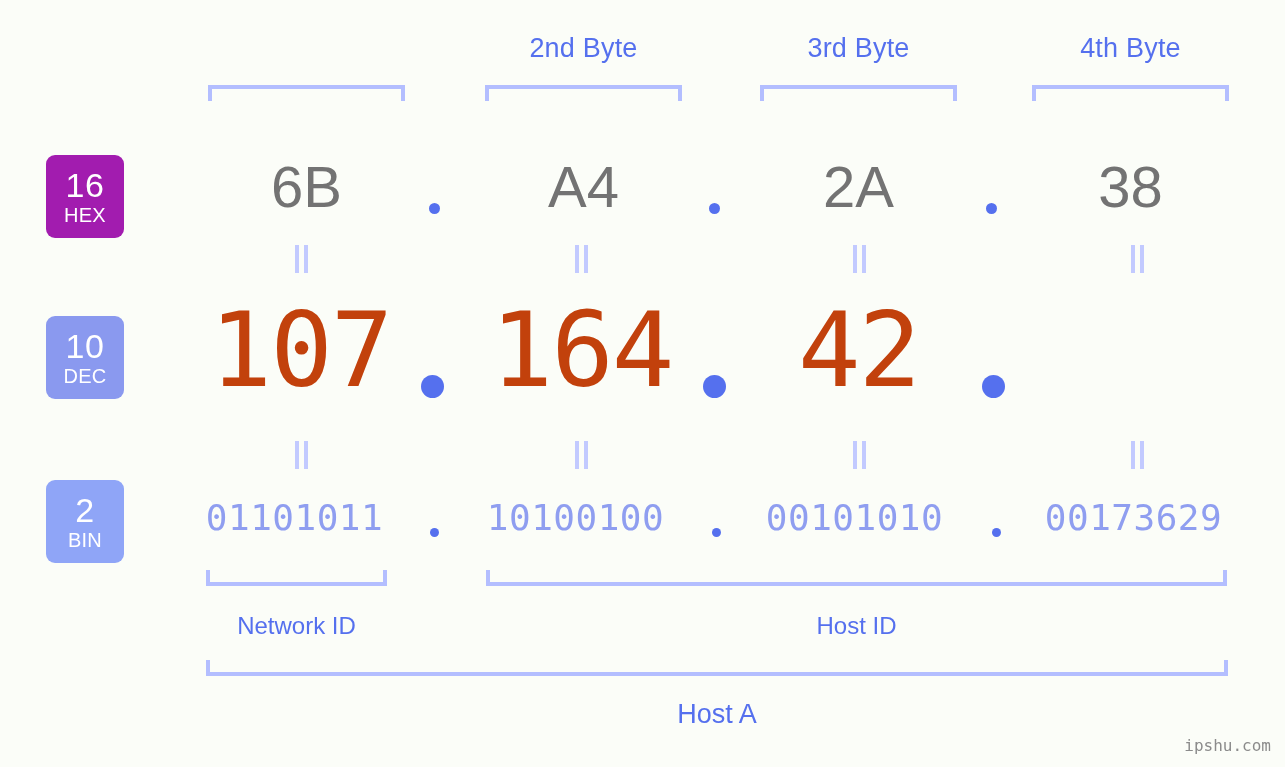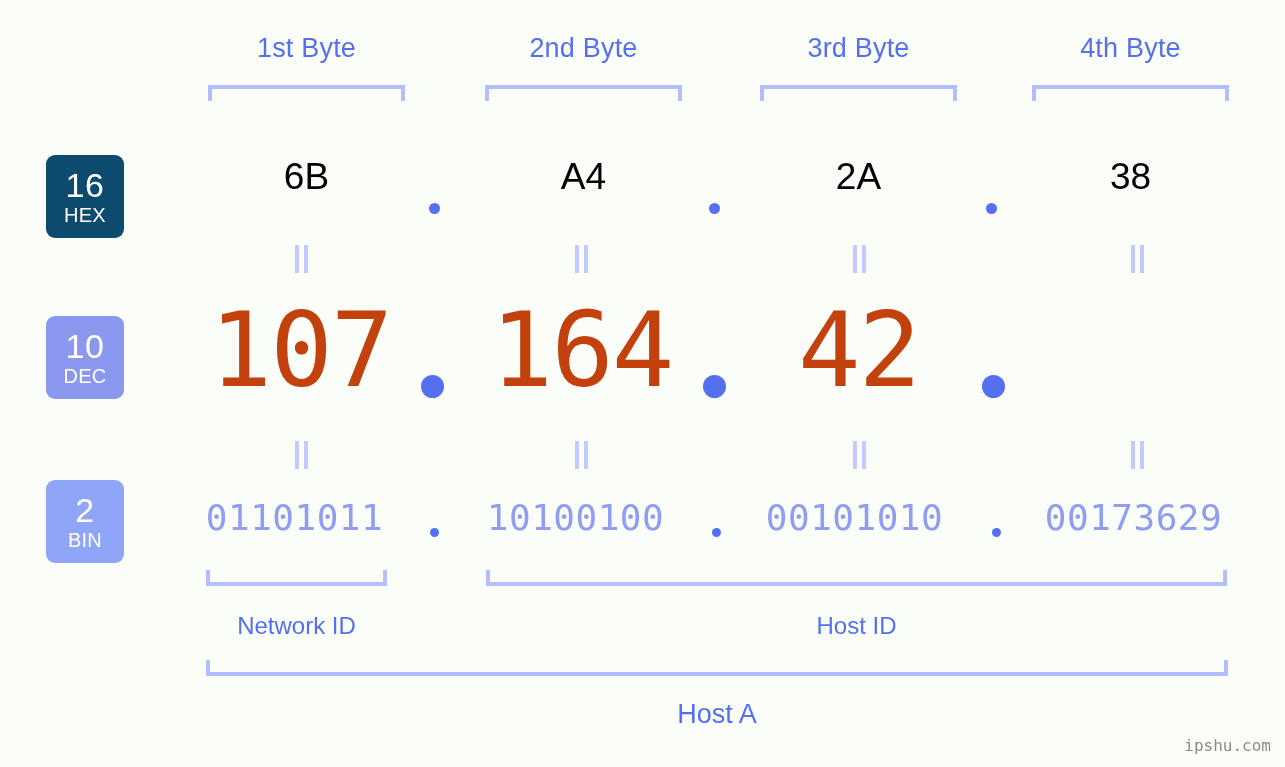--- a/index.html
+++ b/index.html
@@ -72,36 +72,36 @@
     font-size: 34px;
     font-weight: 400;
     letter-spacing: 0.5px;
   }
   .badge .abbr {
     font-size: 20px;
     font-weight: 400;
     margin-top: 3px;
     letter-spacing: 0.3px;
   }
-  .badge-hex { top: 155px; background: #0c4a6e; }
+  .badge-hex { top: 155px; background: #a21caf; }
   .badge-dec { top: 316px; background: #8a99ef; }
   .badge-bin { top: 480px; background: #8fa5f7; }
 
   
   .row-cell {
     position: absolute;
     text-align: center;
     white-space: nowrap;
     line-height: 1;
   }
 
   .hex-val {
     font-family: "Liberation Sans", sans-serif;
-    font-size: 37px;
-    color: #000000;
+    font-size: 58px;
+    color: #737373;
     top: 158px;
   }
   .dec-val {
     font-family: "DejaVu Sans Mono", monospace;
     font-size: 104px;
     color: #c2410c;
     top: 298px;
     letter-spacing: -2px;
   }
   .bin-val {
@@ -163,21 +163,20 @@
     font-size: 16px;
     color: #8b8b8b;
     letter-spacing: 0px;
   }
 </style>
 </head>
 <body>
 
 <div class="stage">
 
-  <div class="byte-label" style="left:208px; width:197px;">1st Byte</div>
   <div class="byte-label" style="left:485px; width:197px;text-align:center;">2nd Byte</div>
   <div class="byte-label" style="left:760px; width:197px;">3rd Byte</div>
   <div class="byte-label" style="left:1032px; width:197px;">4th Byte</div>
 
   <div class="bracket-down" style="left:208px; top:85px;  width:197px;"></div>
   <div class="bracket-down" style="left:485px; top:85px;  width:197px;"></div>
   <div class="bracket-down" style="left:760px; top:85px;  width:197px;"></div>
   <div class="bracket-down" style="left:1032px; top:85px; width:197px;"></div>
 
   <div class="badge badge-hex">

